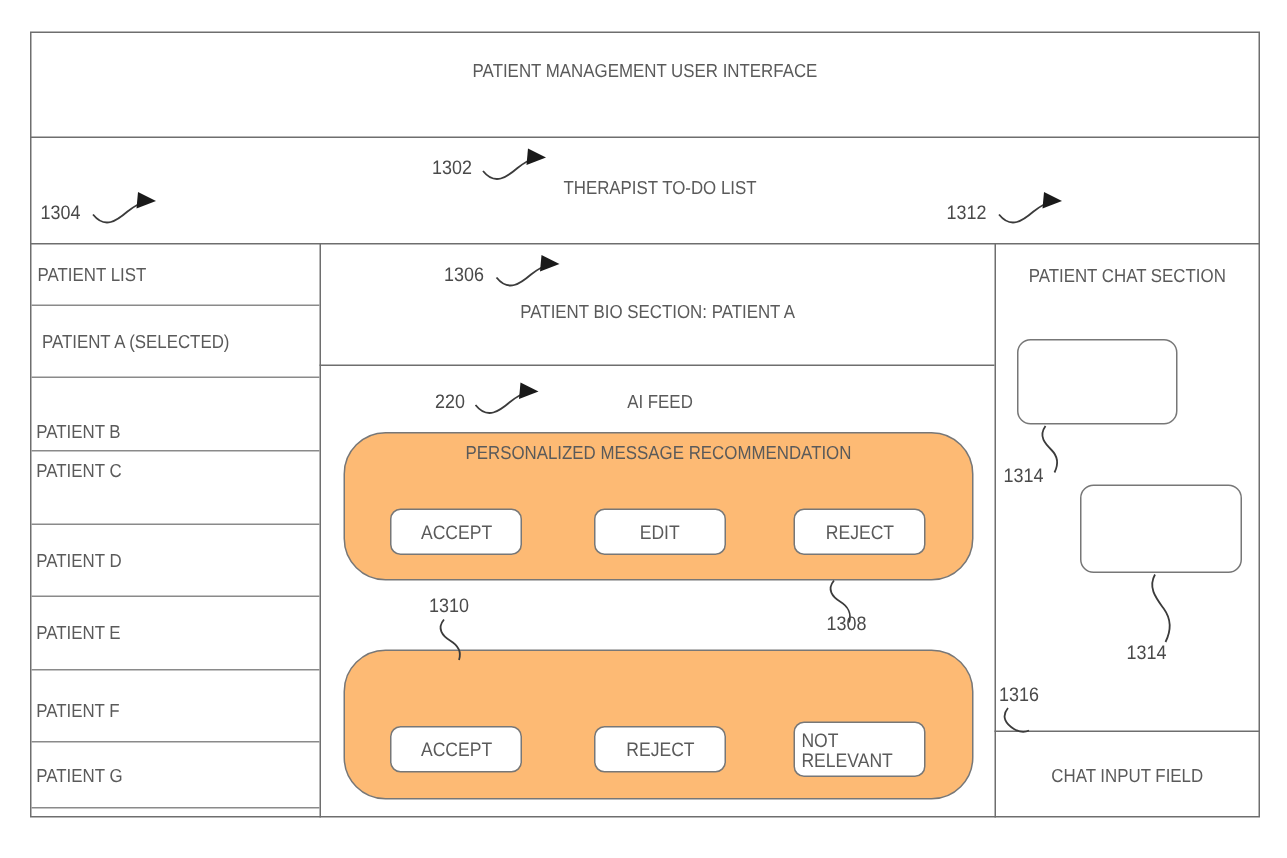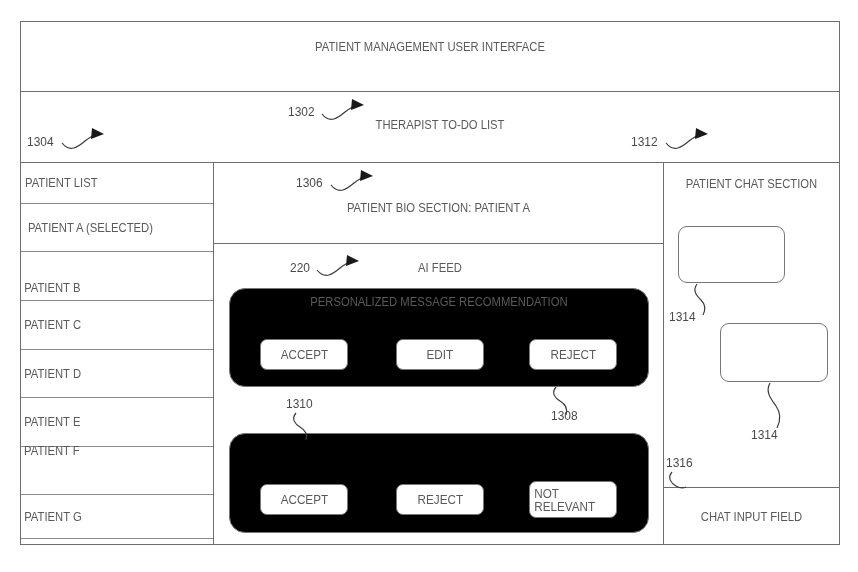--- a/index.html
+++ b/index.html
@@ -59,22 +59,22 @@
     color: #5a5a5a;
     box-sizing: border-box;
   }
   .plist-row span { transform: scaleX(0.9); white-space: nowrap; }
 
   
   .rec-card {
     position: absolute;
     box-sizing: border-box;
     border: 1.3px solid #777777;
-    border-radius: 16px;
-    background: #000000;
+    border-radius: 28px;
+    background: #fdba74;
     text-decoration: underline;
   }
   .rec-title {
     position: absolute;
     top: 6px;
     left: 0;
     right: 0;
     text-align: center;
     font-size: 12.5px;
     color: #5a5a5a;
@@ -154,36 +154,36 @@
 <div class="plist-row" style="top:204px; height:47px;">
   <span>PATIENT A (SELECTED)</span>
 </div>
 <div class="rowline" style="left:21px; top:251px; width:192px;"></div>
 
 <div class="plist-row" style="top:264px; height:48px;">
   <span>PATIENT B</span>
 </div>
 <div class="rowline" style="left:21px; top:300px; width:192px;"></div>
 
-<div class="plist-row" style="top:301px; height:48px;">
+<div class="plist-row" style="top:290px; height:48px;">
   <span>PATIENT C</span>
 </div>
 <div class="rowline" style="left:21px; top:349px; width:192px;"></div>
 
 <div class="plist-row" style="top:350px; height:47px;">
   <span>PATIENT D</span>
 </div>
 <div class="rowline" style="left:21px; top:397px; width:192px;"></div>
 
 <div class="plist-row" style="top:398px; height:48px;">
   <span>PATIENT E</span>
 </div>
 <div class="rowline" style="left:21px; top:446px; width:192px;"></div>
 
-<div class="plist-row" style="top:427px; height:47px;">
+<div class="plist-row" style="top:450px; height:47px;">
   <span>PATIENT F</span>
 </div>
 <div class="rowline" style="left:21px; top:494px; width:192px;"></div>
 
 <div class="plist-row" style="top:495px; height:43px;">
   <span>PATIENT G</span>
 </div>
 <div class="rowline" style="left:21px; top:538px; width:192px;"></div>
 
 <div class="center-label" style="left:214px; top:201px; width:449px;">PATIENT BIO SECTION: PATIENT A</div>

